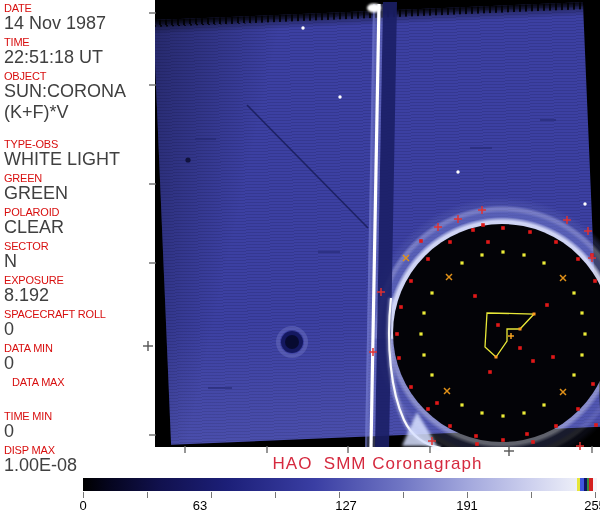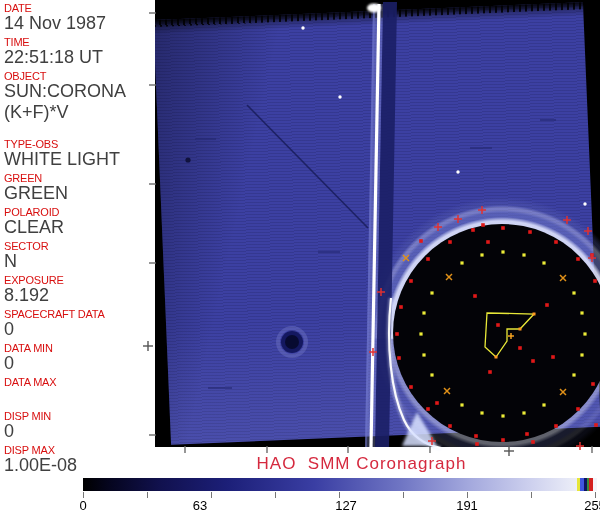--- a/index.html
+++ b/index.html
@@ -30,21 +30,21 @@
         rgba(110,120,200,.45) 116px 120px,
         rgba(200,206,248,.32) 123px 125px,
         rgba(90,98,180,.22) 128px 130px,
         rgba(0,0,0,0) 136px);}
   #glow-base{opacity:.5;}
   #glow-top{opacity:.95;clip-path:polygon(0 0,100% 0,100% 52%,0 52%);}
   #disk{position:absolute;left:238px;top:224px;width:218px;height:218px;border-radius:50%;background:#030307;}
   
   #overlay{position:absolute;left:0;top:0;pointer-events:none;}
   
-  #title{position:absolute;left:139px;top:454px;width:445px;text-align:center;
+  #title{position:absolute;left:155px;top:454px;width:445px;text-align:center;
      font-size:17px;letter-spacing:1px;white-space:pre;}
   #colorbar{position:absolute;left:83px;top:478px;width:514px;height:13px;
      background:linear-gradient(90deg,#000 0%,#05051e 5%,#11114e 15%,#1c1f78 28%,
         #3a3ea3 45%,#7076c4 62%,#a3a8dd 75%,#cdd0ee 87%,#eceef8 96%,#f8f8fd 100%);}
   .stripe{position:absolute;top:0;height:13px;}
   .cb-tick{position:absolute;top:492px;width:1px;height:6px;background:#777;}
   .cb-label{position:absolute;top:498px;font-size:13px;color:#000;transform:translateX(-50%);}
 </style>
 </head>
 <body>
@@ -79,32 +79,32 @@
     </div>
     <div class="field">
       <span class="lbl" style="color: rgb(216, 15, 15);">SECTOR</span>
       <span class="val">N</span>
     </div>
     <div class="field">
       <span class="lbl" style="color: rgb(216, 15, 15);">EXPOSURE</span>
       <span class="val">8.192</span>
     </div>
     <div class="field">
-      <span class="lbl" style="color: rgb(216, 15, 15);">SPACECRAFT DATA</span>
+      <span class="lbl" style="color: rgb(216, 15, 15);">SPACECRAFT ROLL</span>
       <span class="val">0</span>
     </div>
     <div class="field">
       <span class="lbl" style="color: rgb(216, 15, 15);">DATA MIN</span>
       <span class="val">0</span>
     </div>
     <div class="field">
-      <span class="lbl" style="color: rgb(216, 15, 15);">DATA MAX</span>
-    </div>
-    <div class="field">
-      <span class="lbl" style="color: rgb(216, 15, 15);">DISP MIN</span>
+      <span class="lbl" style="color: rgb(216, 15, 15); margin-left: 8px;">DATA MAX</span>
+    </div>
+    <div class="field">
+      <span class="lbl" style="color: rgb(216, 15, 15);">TIME MIN</span>
       <span class="val">0</span>
     </div>
     <div class="field">
       <span class="lbl" style="color: rgb(216, 15, 15);">DISP MAX</span>
       <span class="val">1.00E-08</span>
     </div>
   </aside>
 
 <div id="image-area">
   <div id="photo"></div>

